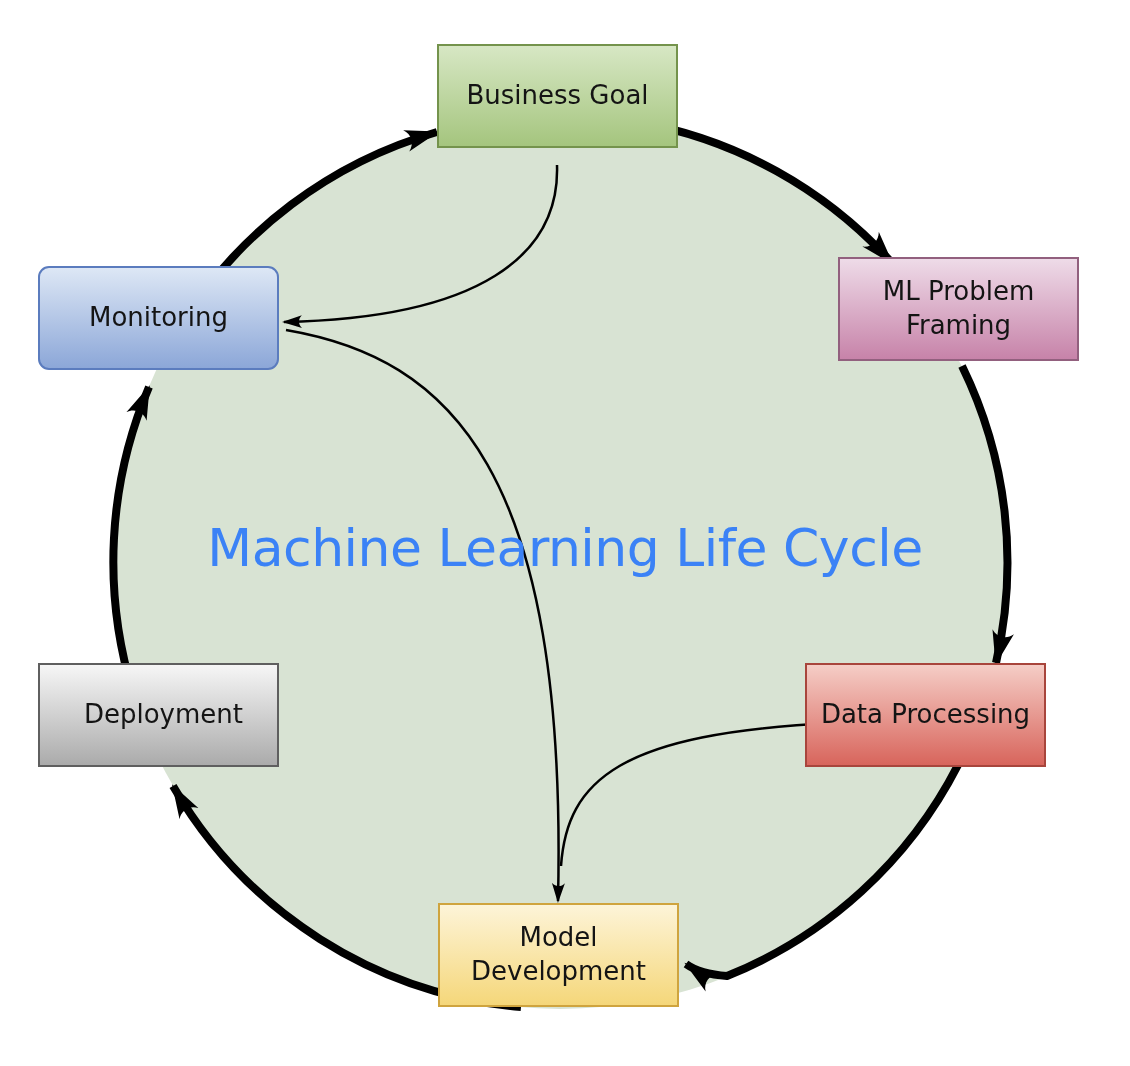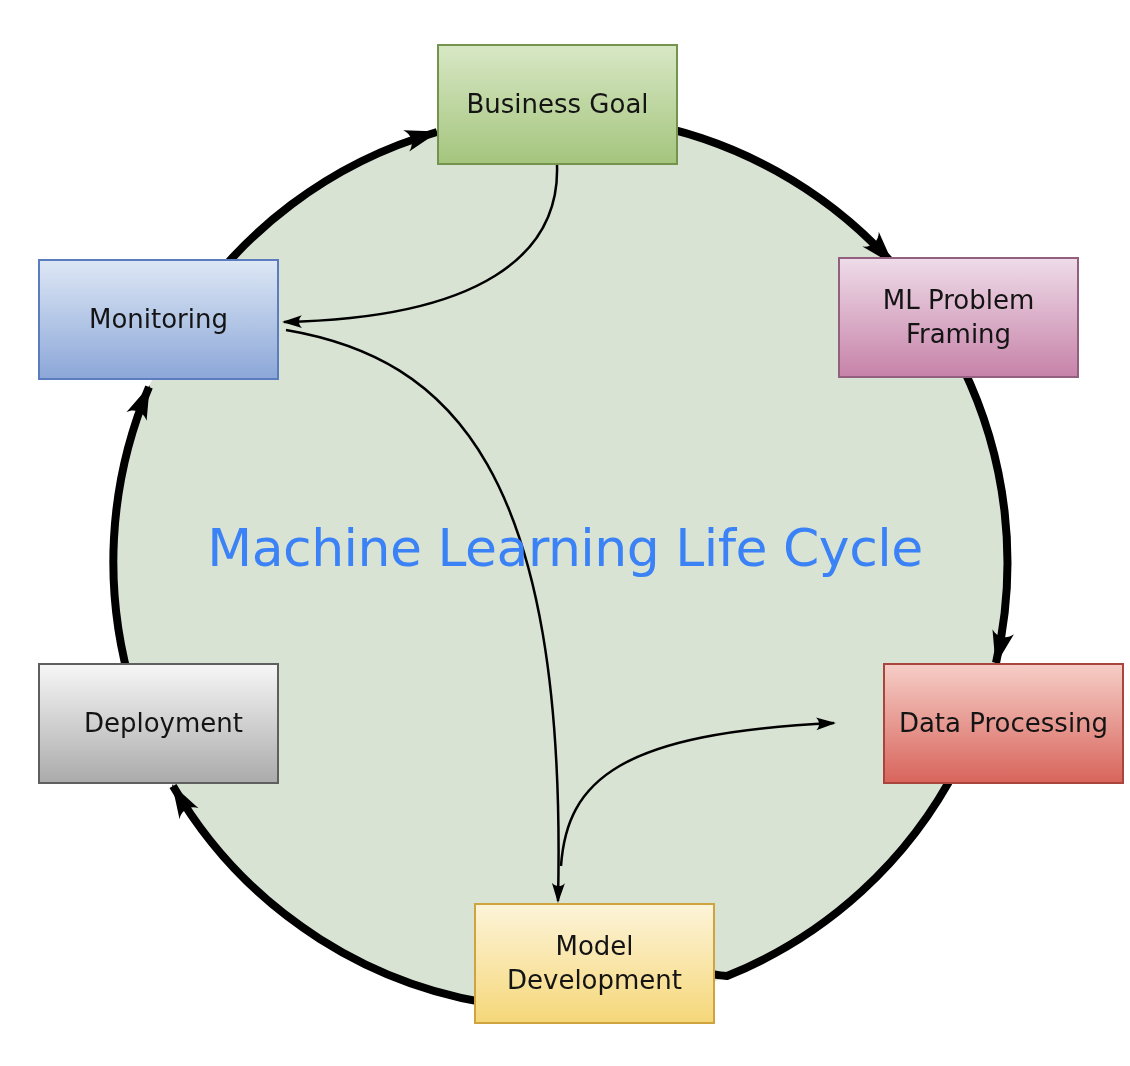--- a/index.html
+++ b/index.html
@@ -13,36 +13,36 @@
   .layer-svg{position:absolute;left:0;top:0;z-index:1;}
   .diagram-title{
     position:absolute;left:0;right:0;top:521px;z-index:2;
     text-align:center;
     font-size:52px;font-weight:500;color:#3b82f6;
     letter-spacing:-0.5px;line-height:1.05;
     pointer-events:none;
   }
   .node{
     position:absolute;z-index:3;
-    width:241px;height:121px;
+    width:241px;height:104px;
     box-sizing:border-box;
     border:2px solid #444;
     display:flex;align-items:center;justify-content:center;
     text-align:center;
   }
   .node-label{
     font-size:26px;color:#141414;line-height:1.3;
     white-space:pre-line;
   }
   .pos-business-goal{left:437px;top:44px;}
   .pos-ml-problem-framing{left:838px;top:257px;}
-  .pos-data-processing{left:883px;top:663px;}
-  .pos-model-development{left:438px;top:903px;margin-left:36px;}
+  .pos-data-processing{left:805px;top:663px;}
+  .pos-model-development{left:438px;top:903px;}
   .pos-deployment{left:38px;top:663px;padding-left:10px;}
-  .pos-monitoring{left:38px;top:259px;}
+  .pos-monitoring{left:38px;top:266px;border-radius:11px;}
 </style>
 </head>
 <body>
 
 <div class="canvas">
 
   <svg class="layer-svg" width="1130" height="1066" viewBox="0 0 1130 1066">
     <defs>
       <marker id="bigArrow" markerUnits="userSpaceOnUse" markerWidth="40" markerHeight="30" refX="32" refY="13" orient="auto">
         <path d="M0,2 C7,8 7,18 0,24 L34,13 Z" fill="#000000"></path>

